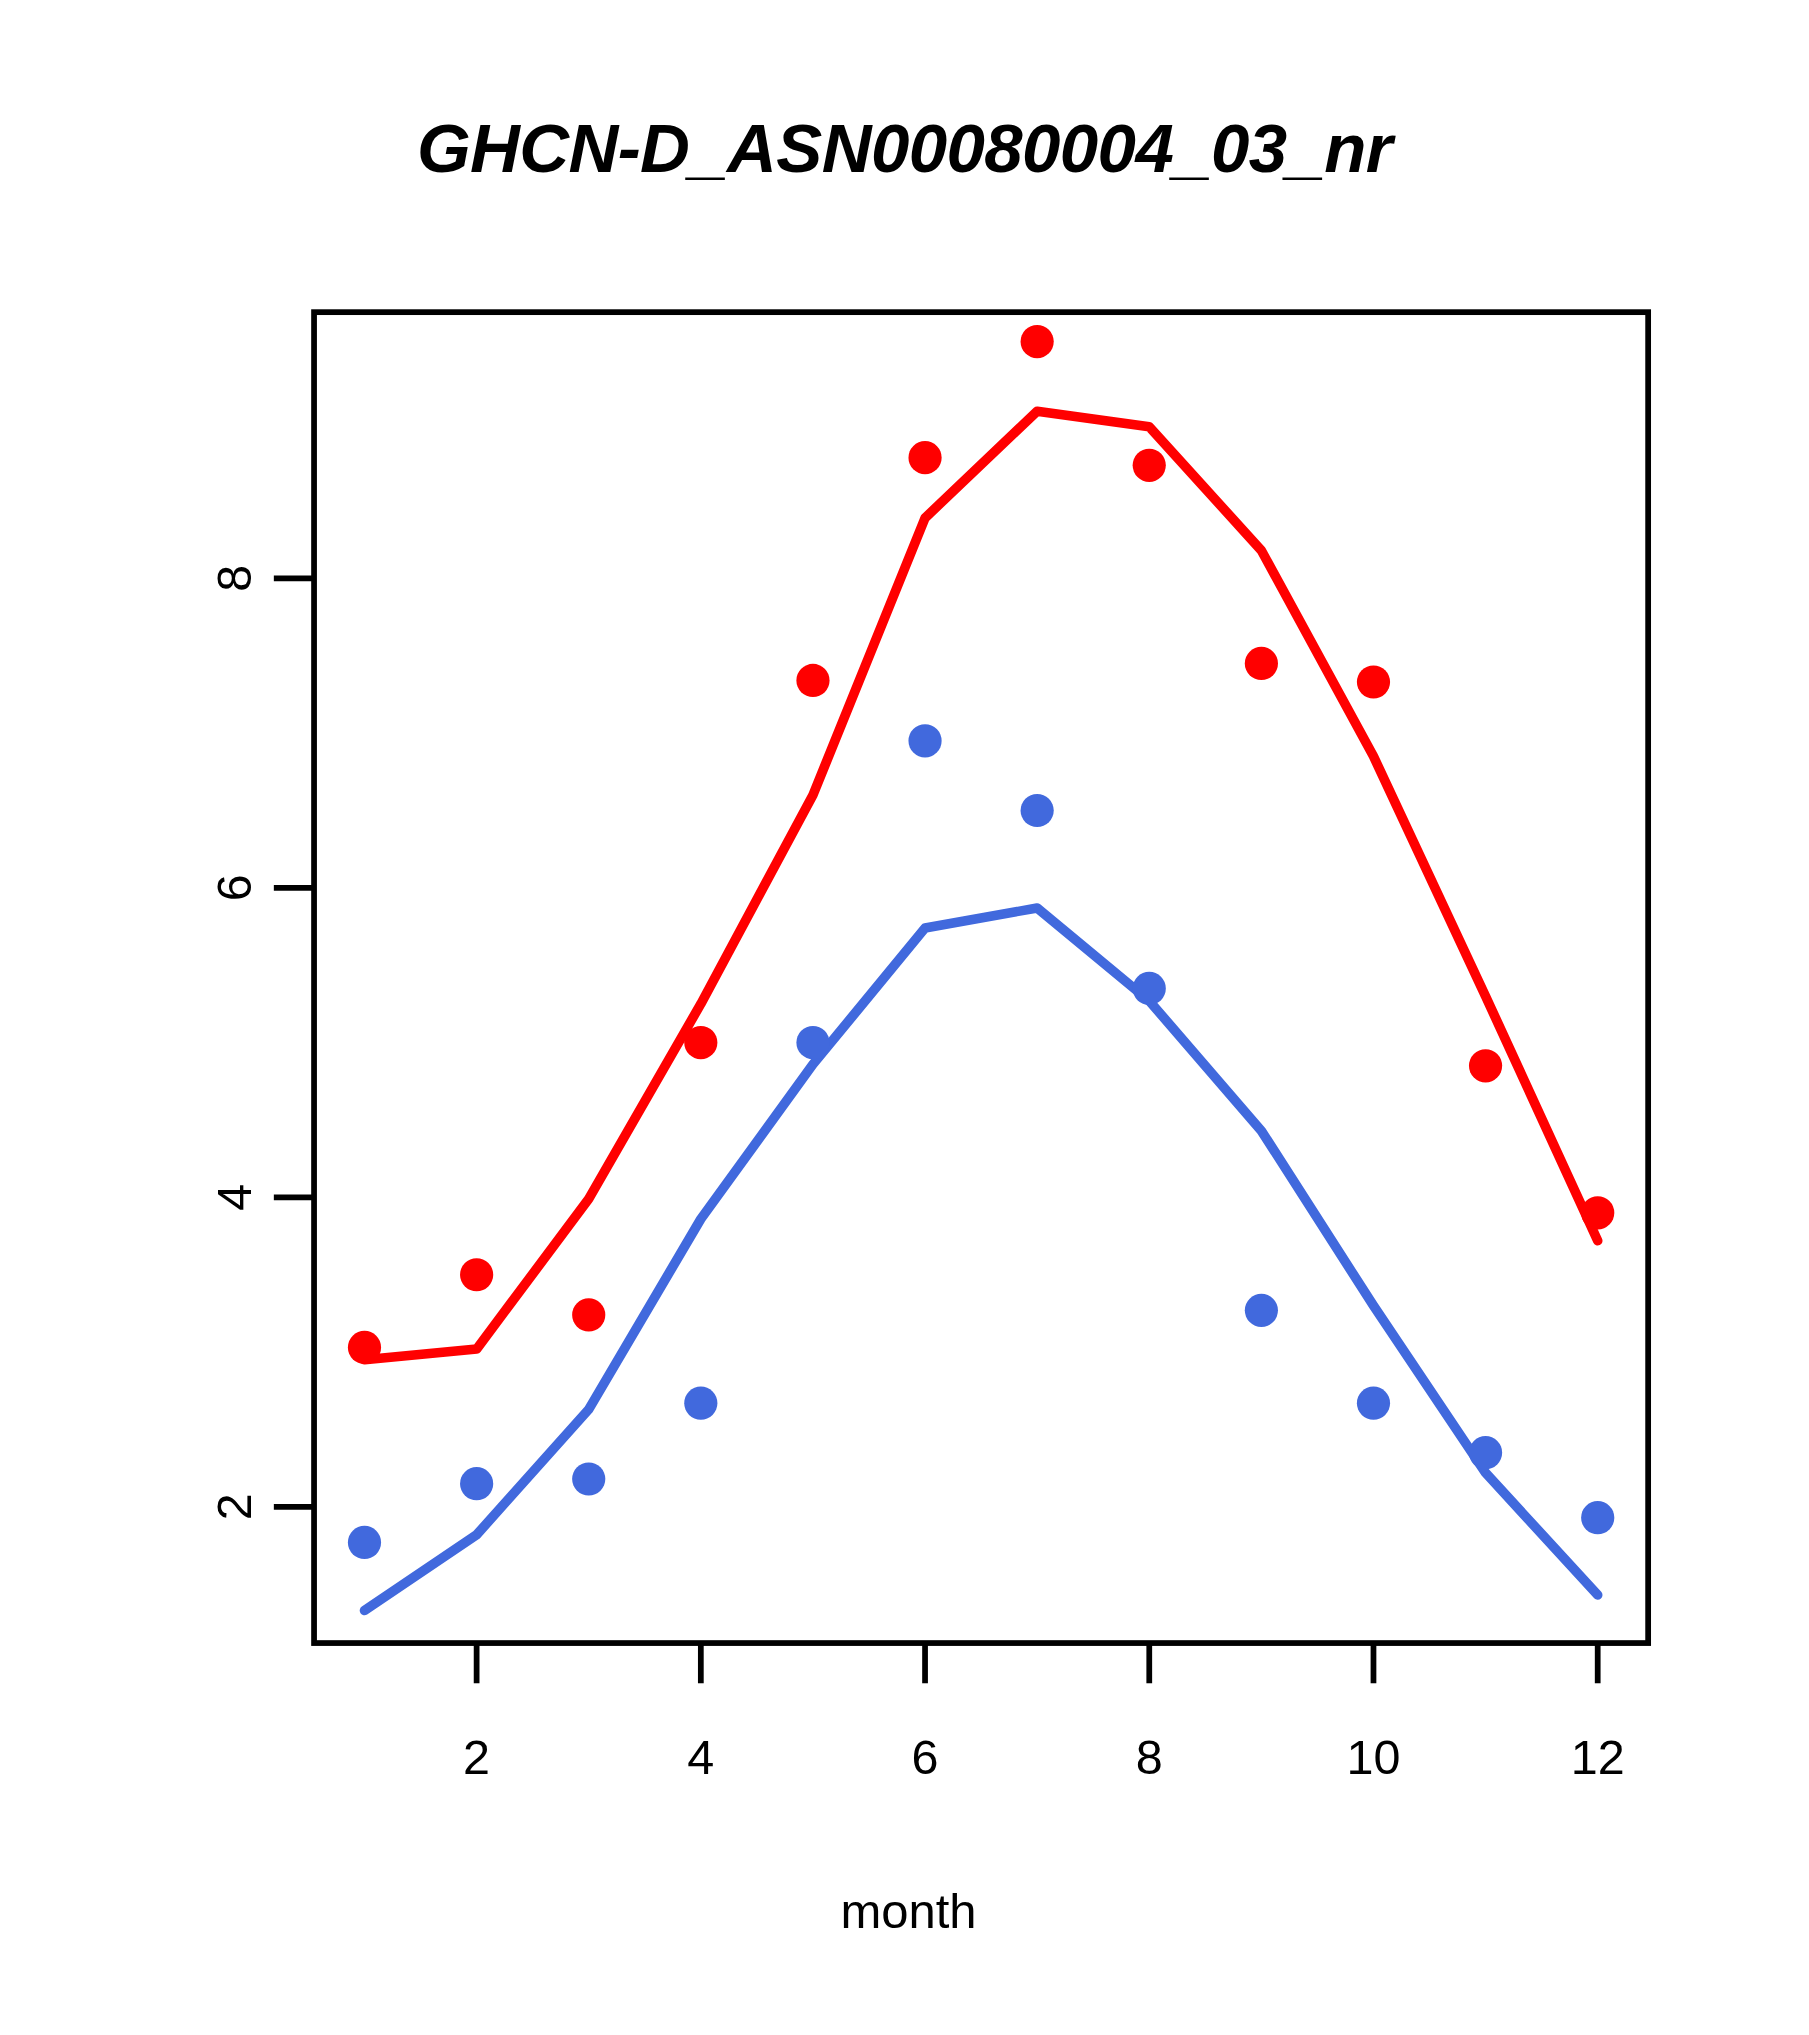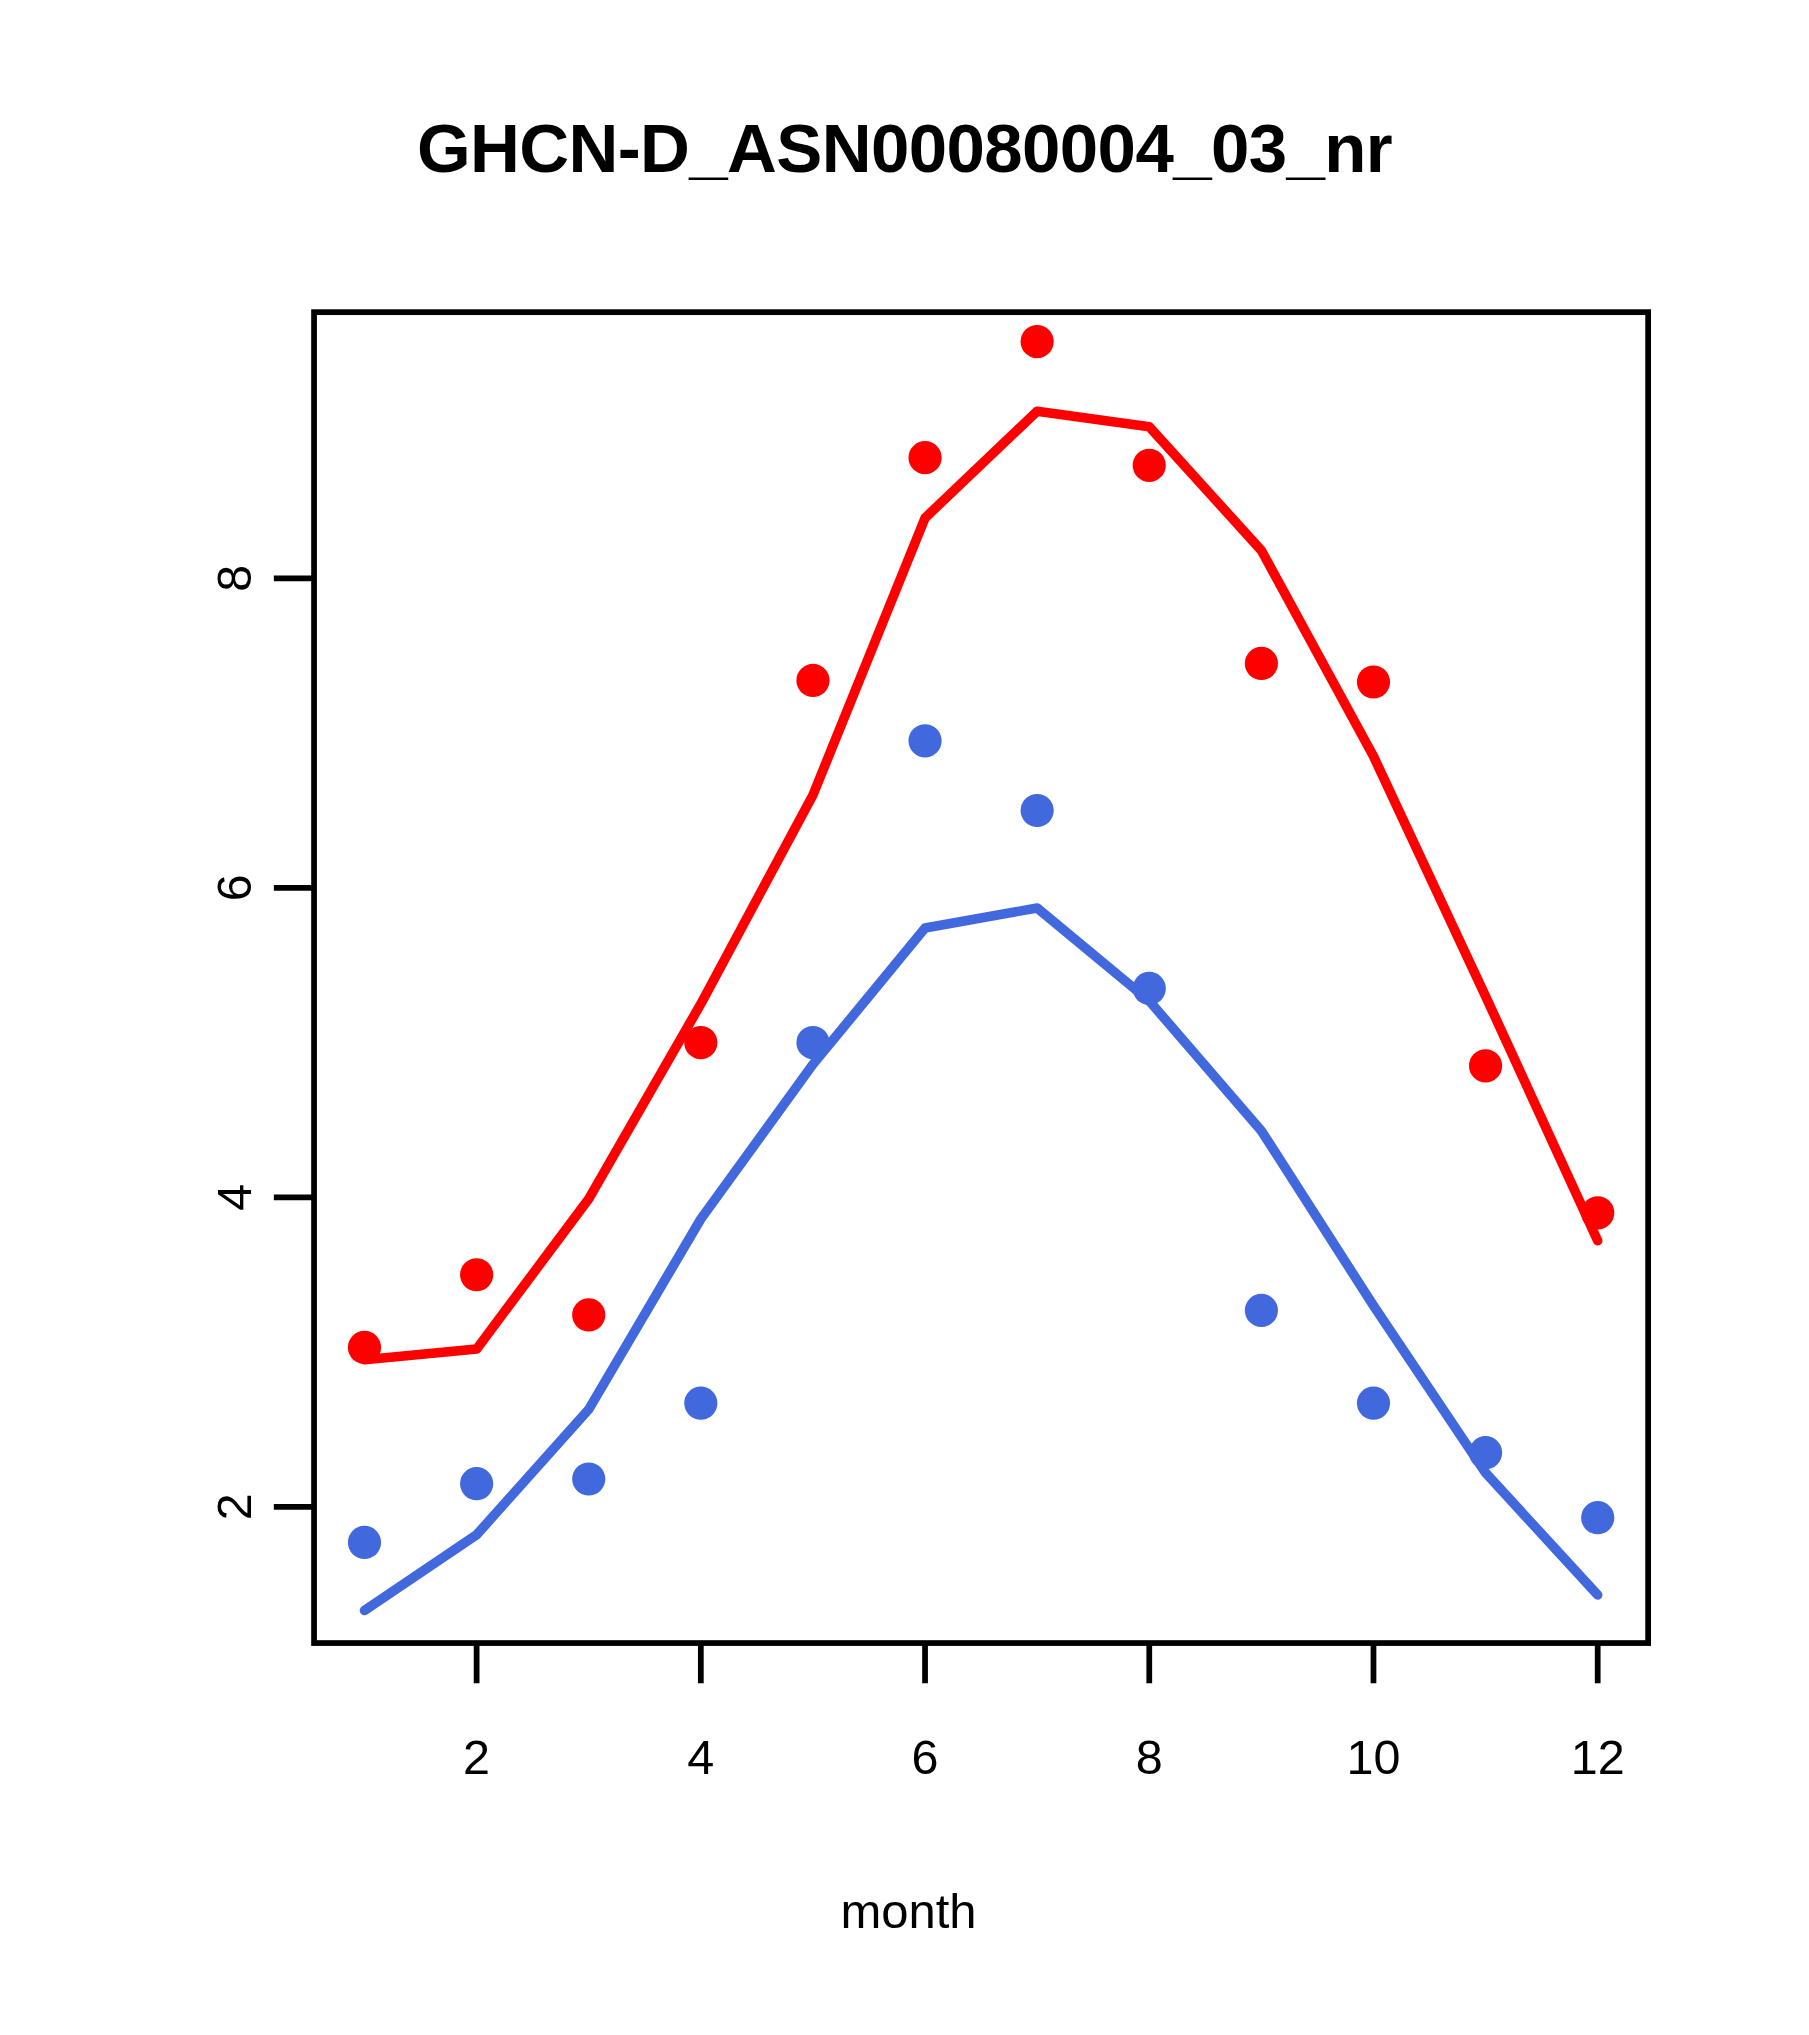--- a/index.html
+++ b/index.html
@@ -1,21 +1,21 @@
 <!DOCTYPE html>
 <html style="font-size:10.2px"><head>
 <meta charset="utf-8">
 <style>
   html,body{margin:0;padding:0;background:#ffffff;}
   body{width:1809px;height:2035px;font-family:"Liberation Sans",sans-serif;-webkit-font-smoothing:antialiased;}
   #root{position:relative;width:1809px;height:2035px;background:#ffffff;overflow:hidden;}
   #plot-title{
     position:absolute;left:0;top:109px;width:1809px;text-align:center;
     font-family:"Liberation Sans",sans-serif;font-weight:bold;font-size:69px;
-    color:#000000;letter-spacing:-0.6px;white-space:nowrap;
+    color:#000000;letter-spacing:-0.6px;white-space:nowrap;font-style:italic;
   }
   #xlabel{
     position:absolute;left:4px;top:1883px;width:1809px;text-align:center;
     font-family:"Liberation Sans",sans-serif;font-size:49px;color:#000000;
   }
   #chart-svg{position:absolute;left:0;top:0;}
   .axis-tick-label{font-family:"Liberation Sans",sans-serif;font-size:76px;fill:#000000;}
 </style>
 </head>
 <body>

